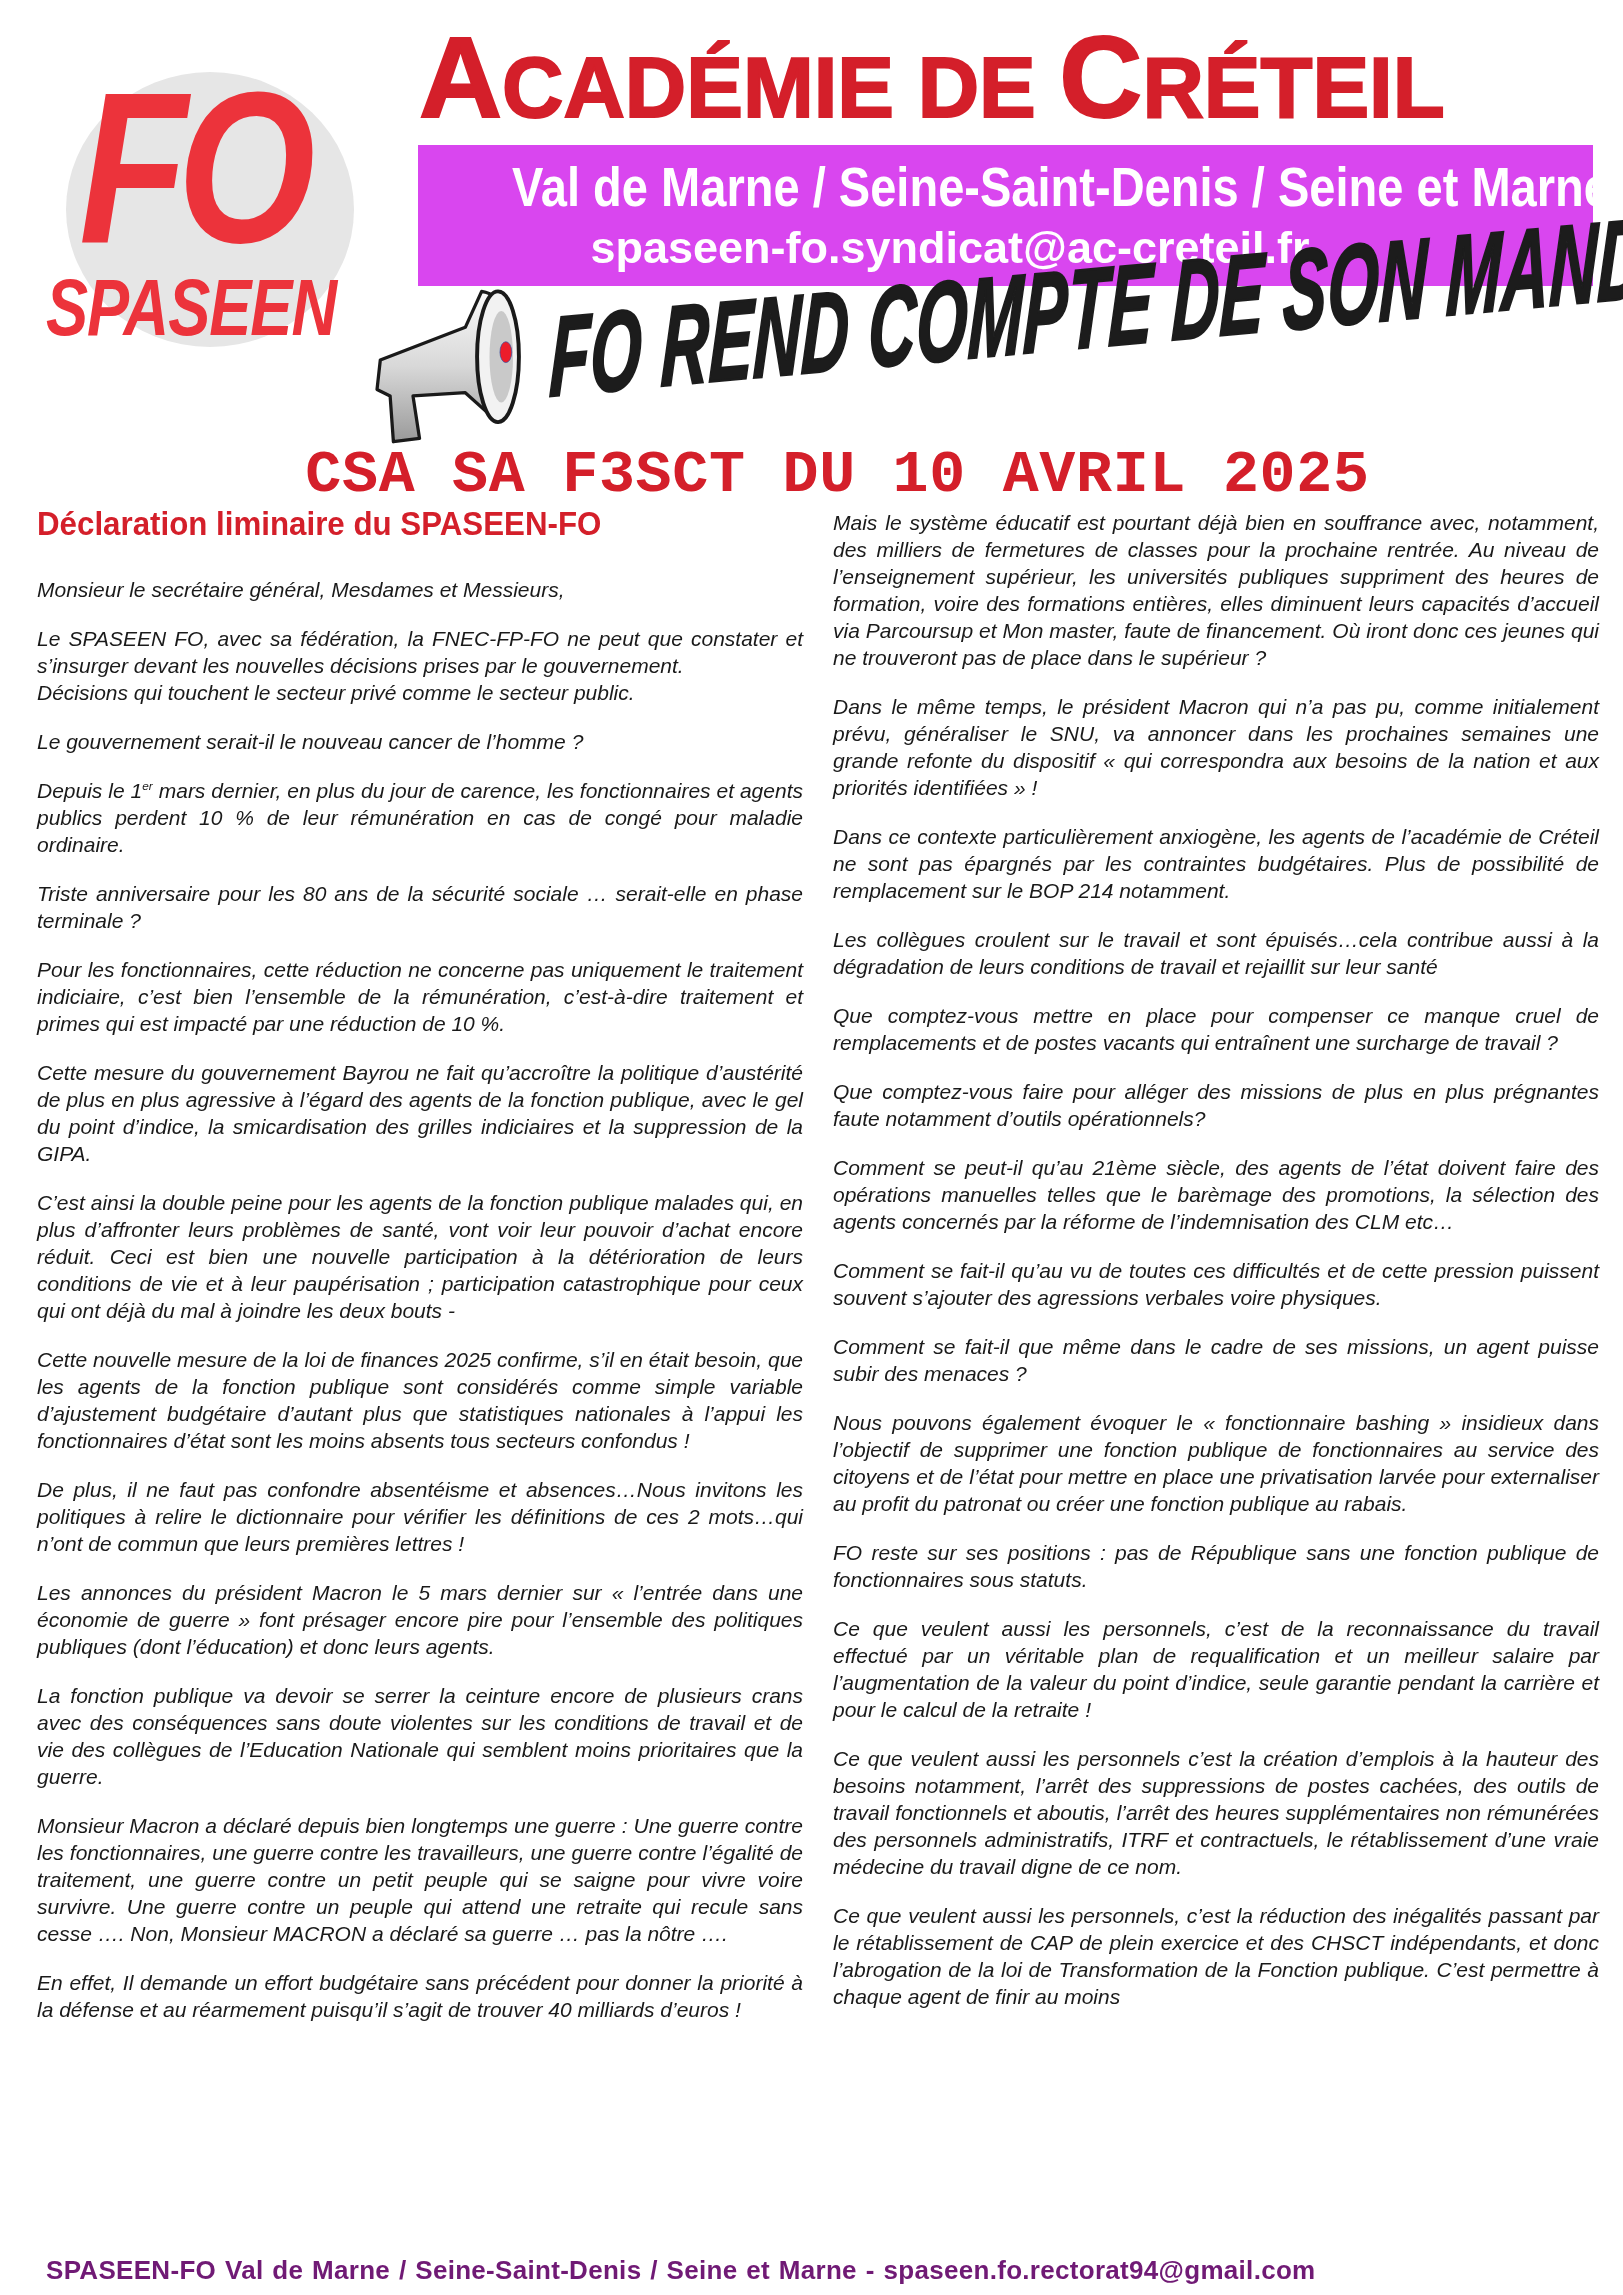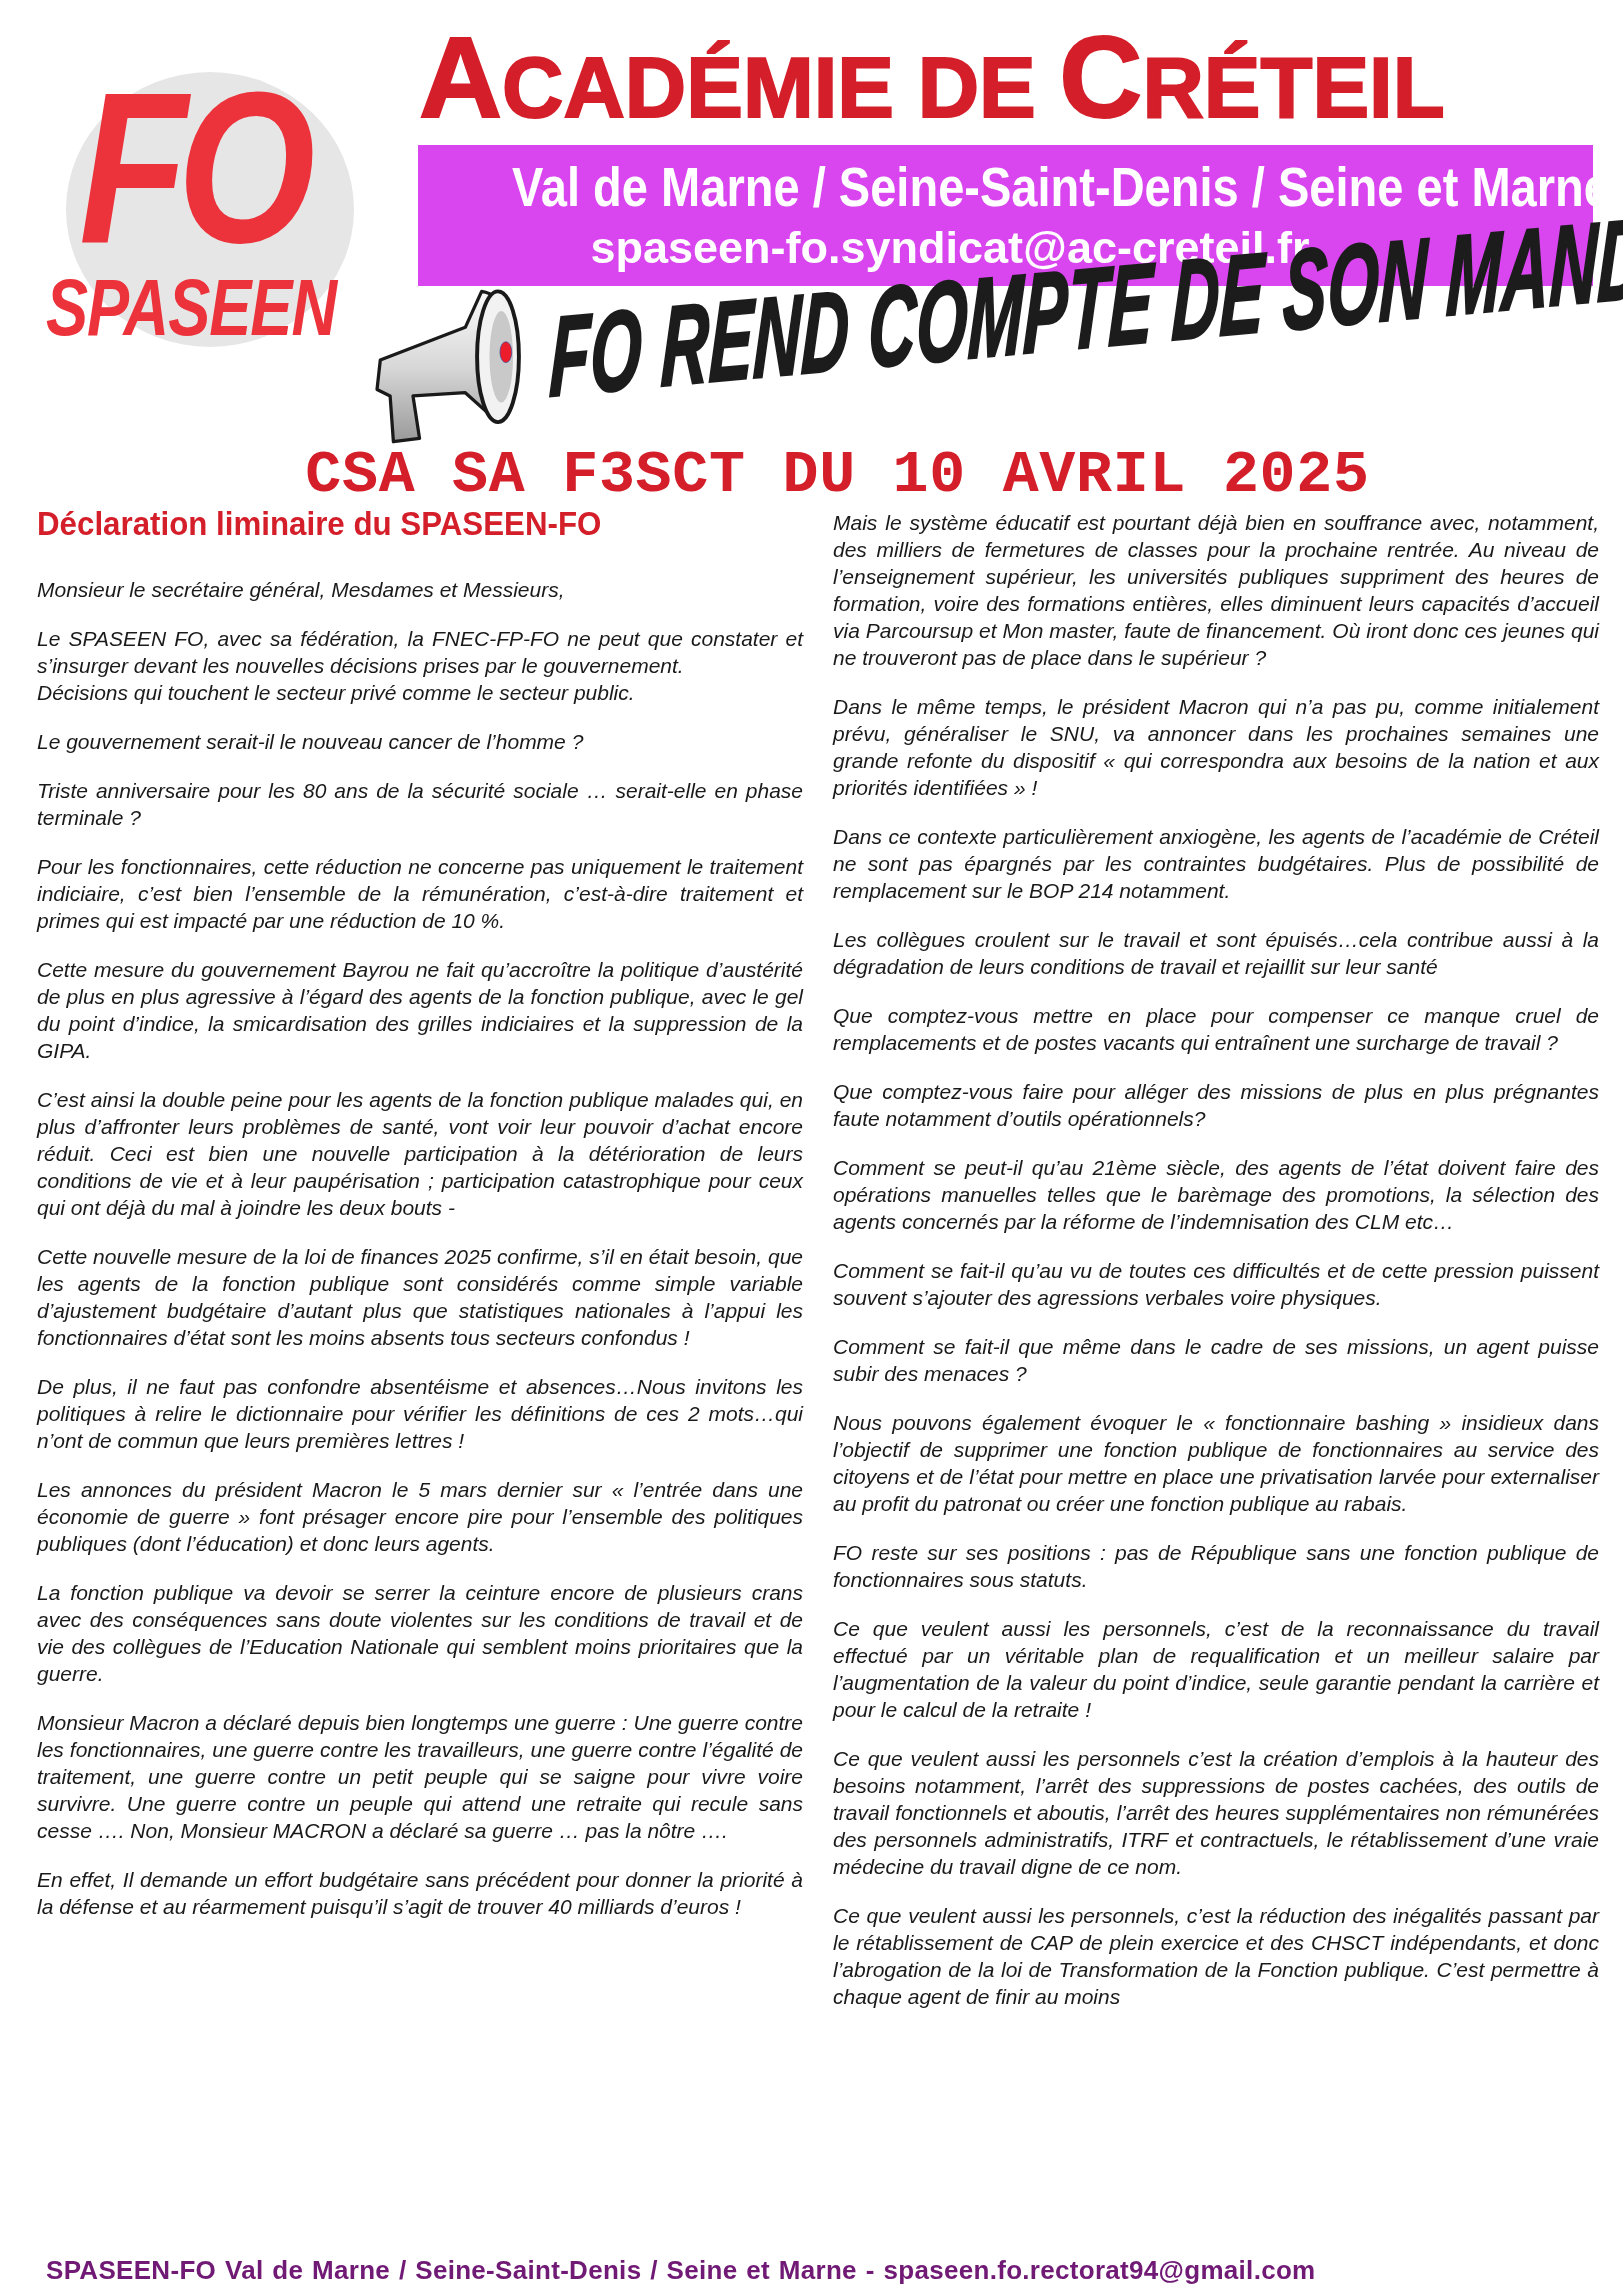--- a/index.html
+++ b/index.html
@@ -77,20 +77,21 @@
 </div>
 
 <div class="meeting-title">CSA SA F3SCT DU 10 AVRIL 2025</div>
 
 <div class="col col-left">
   <div class="section-heading">Déclaration liminaire du SPASEEN-FO</div>
   <p>Monsieur le secrétaire général, Mesdames et Messieurs,</p>
   <p style="margin-bottom:0"><span>Le SPASEEN FO, avec sa fédération, la FNEC-FP-FO ne peut que consta­ter et s’insurger devant les nouvelles décisions prises par le gouver­nement.</span></p>
   <p>Décisions qui touchent le secteur privé comme le secteur public.</p>
   <p>Le gouvernement serait-il le nouveau cancer de l’homme ?</p>
+  <p><span>Depuis le 1</span><sup>er</sup> <span>mars dernier, en plus du jour de carence, les fonction­naires et agents publics perdent 10 % de leur rémunération en cas de congé pour maladie ordinaire.</span></p>
   <p>Triste anniversaire pour les 80 ans de la sécurité sociale … serait-elle en phase terminale ?</p>
   <p>Pour les fonctionnaires, cette réduction ne concerne pas uniquement le traitement indiciaire, c’est bien l’ensemble de la rémunération, c’est-à-dire traitement et primes qui est impacté par une réduction de 10 %.</p>
   <p>Cette mesure du gouvernement Bayrou ne fait qu’accroître la poli­tique d’austérité de plus en plus agressive à l’égard des agents de la fonction publique, avec le gel du point d’indice, la smicardisation des grilles indiciaires et la suppression de la GIPA.</p>
   <p>C’est ainsi la double peine pour les agents de la fonction publique malades qui, en plus d’affronter leurs problèmes de santé, vont voir leur pouvoir d’achat encore réduit.  Ceci est bien une nouvelle partici­pation à la détérioration de leurs conditions de vie et à leur paupéri­sation ; participation catastrophique pour ceux qui ont déjà du mal à joindre les deux bouts -</p>
   <p>Cette nouvelle mesure de la loi de finances 2025 confirme, s’il en était besoin, que les agents de la fonction publique sont considérés comme simple variable d’ajustement budgétaire d’autant plus que statis­tiques nationales à l’appui les fonctionnaires d’état sont les moins absents tous secteurs confondus !</p>
   <p>De plus, il ne faut pas confondre absentéisme et absences…Nous invi­tons les politiques à relire le dictionnaire pour vérifier les définitions de ces 2 mots…qui n’ont de commun que leurs premières lettres !</p>
   <p>Les annonces du président Macron le 5 mars dernier sur « l’entrée dans une économie de guerre » font présager encore pire pour l’en­semble des politiques publiques (dont l’éducation) et donc leurs agents.</p>
   <p>La fonction publique va devoir se serrer la ceinture encore de plu­sieurs crans avec des conséquences sans doute violentes sur les condi­tions de travail et de vie des collègues de l’Education Nationale qui semblent moins prioritaires que la guerre.</p>
   <p>Monsieur Macron a déclaré depuis bien longtemps une guerre : Une guerre contre les fonctionnaires, une guerre contre les travailleurs, une guerre contre l’égalité de traitement, une guerre contre un petit peuple qui se saigne pour vivre voire survivre. Une guerre contre un peuple qui attend une retraite qui recule sans cesse ….   Non, Mon­sieur MACRON a déclaré sa guerre … pas la nôtre ….</p>
   <p>En effet, Il demande un effort budgétaire sans précédent pour donner la priorité à la défense et au réarmement puisqu’il s’agit de trouver 40 milliards d’euros !</p>

